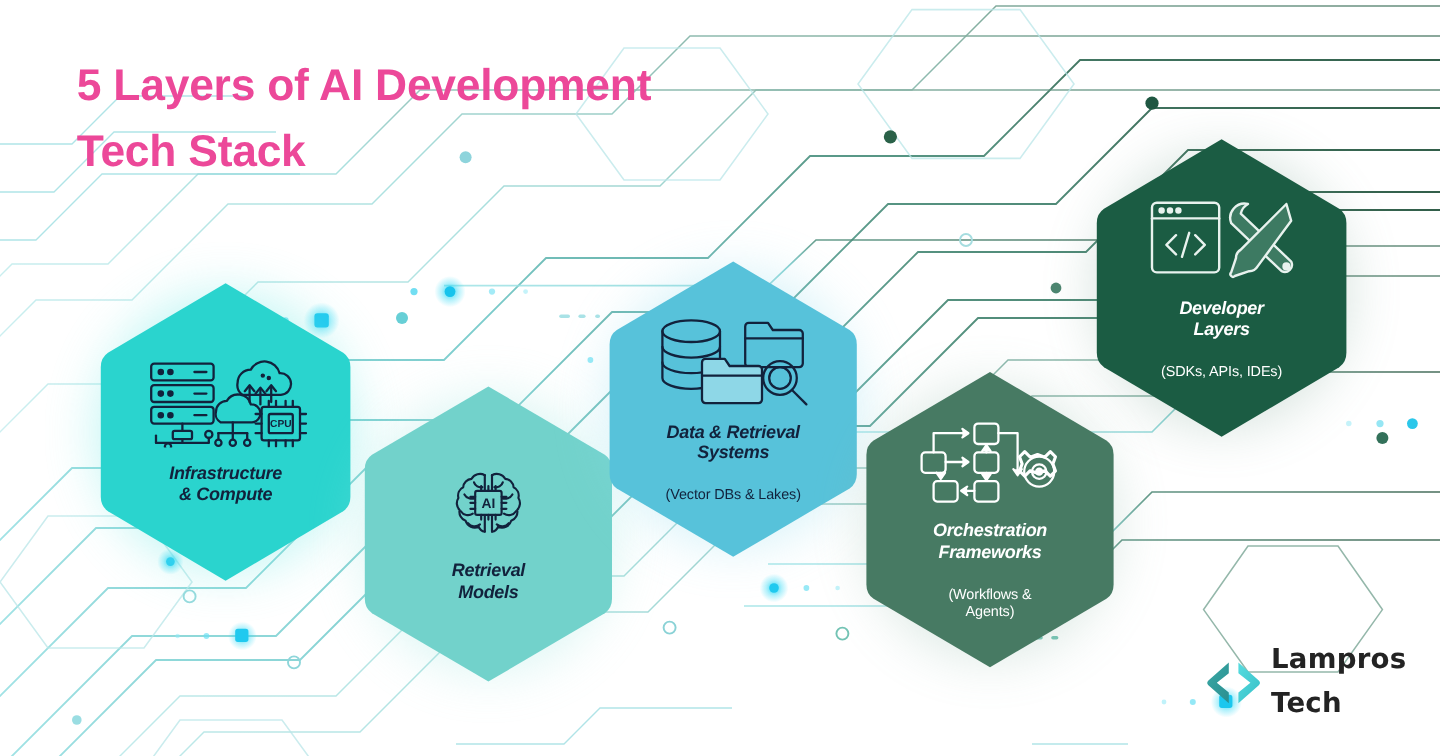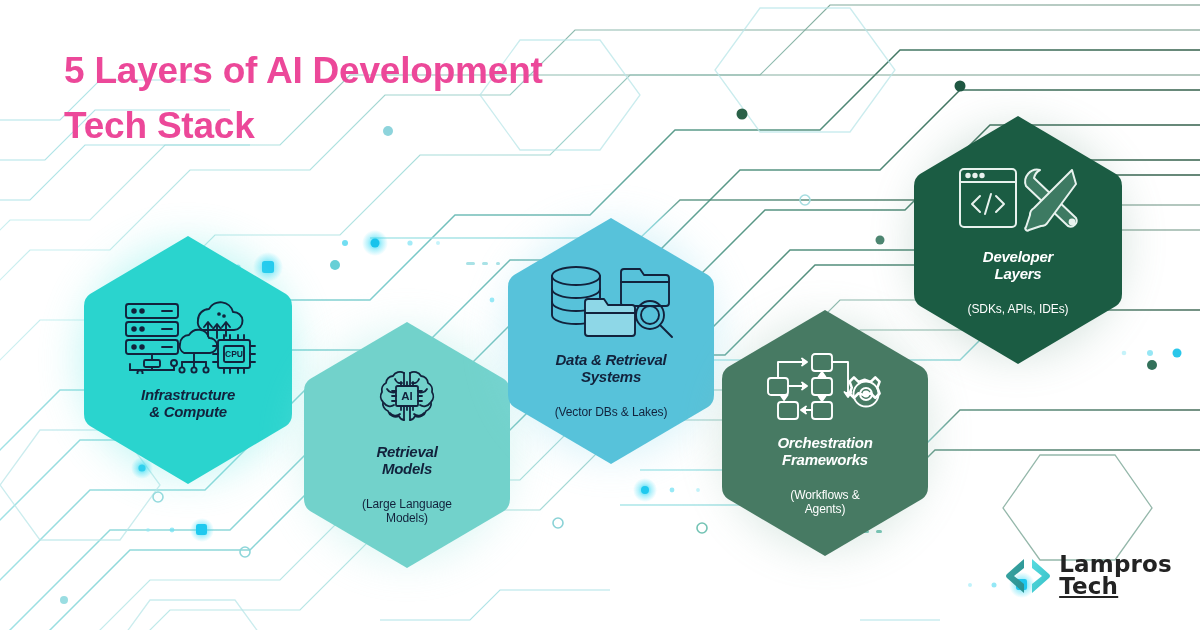--- a/index.html
+++ b/index.html
@@ -53,21 +53,21 @@
   
   #logo {
     position:absolute; right:28px; bottom:32px;
     display:flex; align-items:center; gap:7px;
   }
   #logo-word { display:flex; flex-direction:column; line-height:0.94; }
   #logo-word span {
     font-size:23px; font-weight:600; color:#232323;
     letter-spacing:0.2px; font-family:"DejaVu Sans", sans-serif;
   }
-  #logo-word .l2 { margin-top:1px;text-decoration:underline; }
+  #logo-word .l2 { margin-top:15px; }
 </style>
 </head>
 <body>
 
 <div id="stage">
 
   <svg id="circuit" viewBox="0 0 1200 630" preserveAspectRatio="none">
     <defs>
       <linearGradient id="traceGrad" x1="0" y1="1" x2="1" y2="0">
         <stop offset="0%" stop-color="#9fe3e6"></stop>
@@ -336,24 +336,20 @@
           <line x1="45" y1="26" x2="49" y2="26"></line>
             <line x1="45" y1="31" x2="49" y2="31"></line>
             <line x1="45" y1="36" x2="49" y2="36"></line>
           <text x="34" y="35" font-family="'Liberation Sans',sans-serif" font-size="11.5" font-weight="700" fill="#12223c" stroke="none" text-anchor="middle">AI</text>
         </svg>
       </div>
       <div class="hex-title dark-text">
         <div>Retrieval</div>
         <div>Models</div>
       </div>
-      <div class="hex-sub dark-text">
-        <div>(Large Language</div>
-        <div>Models)</div>
-      </div>
     </div>
   </div>
 
   <div class="hex-wrap" style="left:500px; top:214px; width:222px; height:254px;">
     <div class="halo" style="left:6px; top:14px; width:210px; height:226px; background:#8fdcee; opacity:0.38;"></div>
     <svg class="hex-shape" viewBox="0 0 222 254">
       <path d="M111 4 L208 61 Q214 65 214 73 L214 181 Q214 189 208 193 L111 250 L14 193 Q8 189 8 181 L8 73 Q8 65 14 61 Z" fill="#57c2da"></path>
     </svg>
     <div class="hex-inner">
       <div class="hex-icon">

